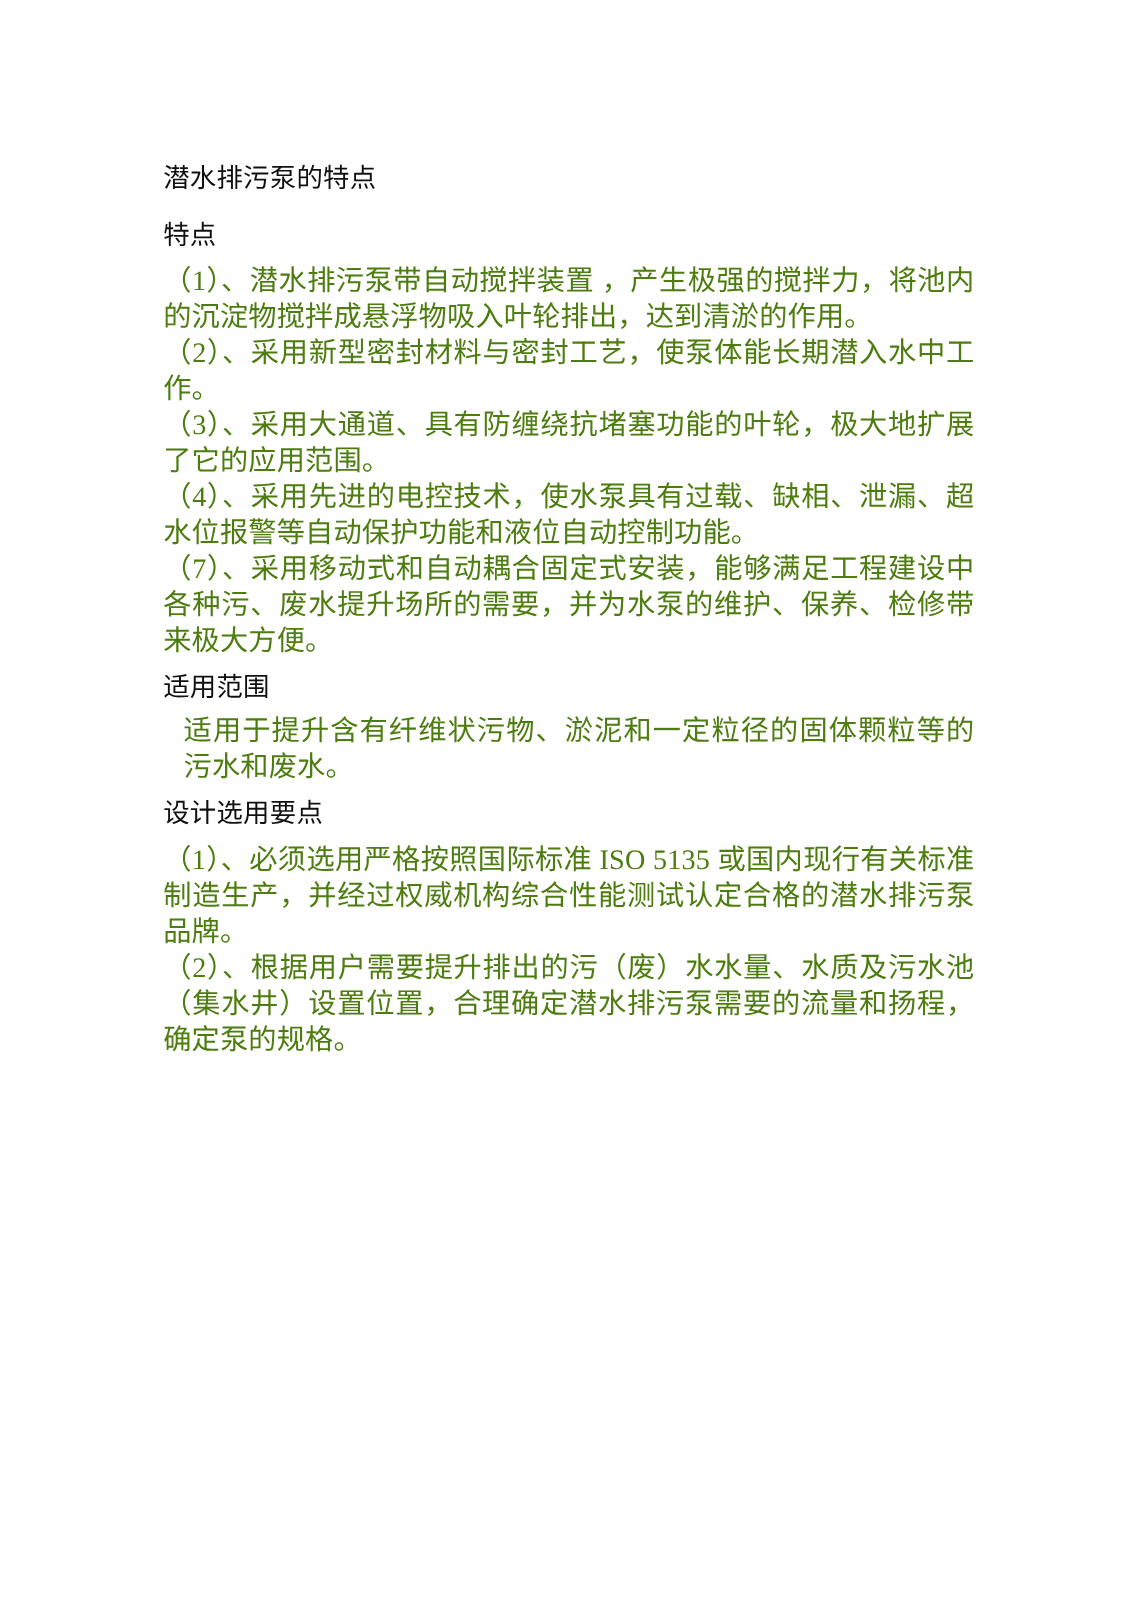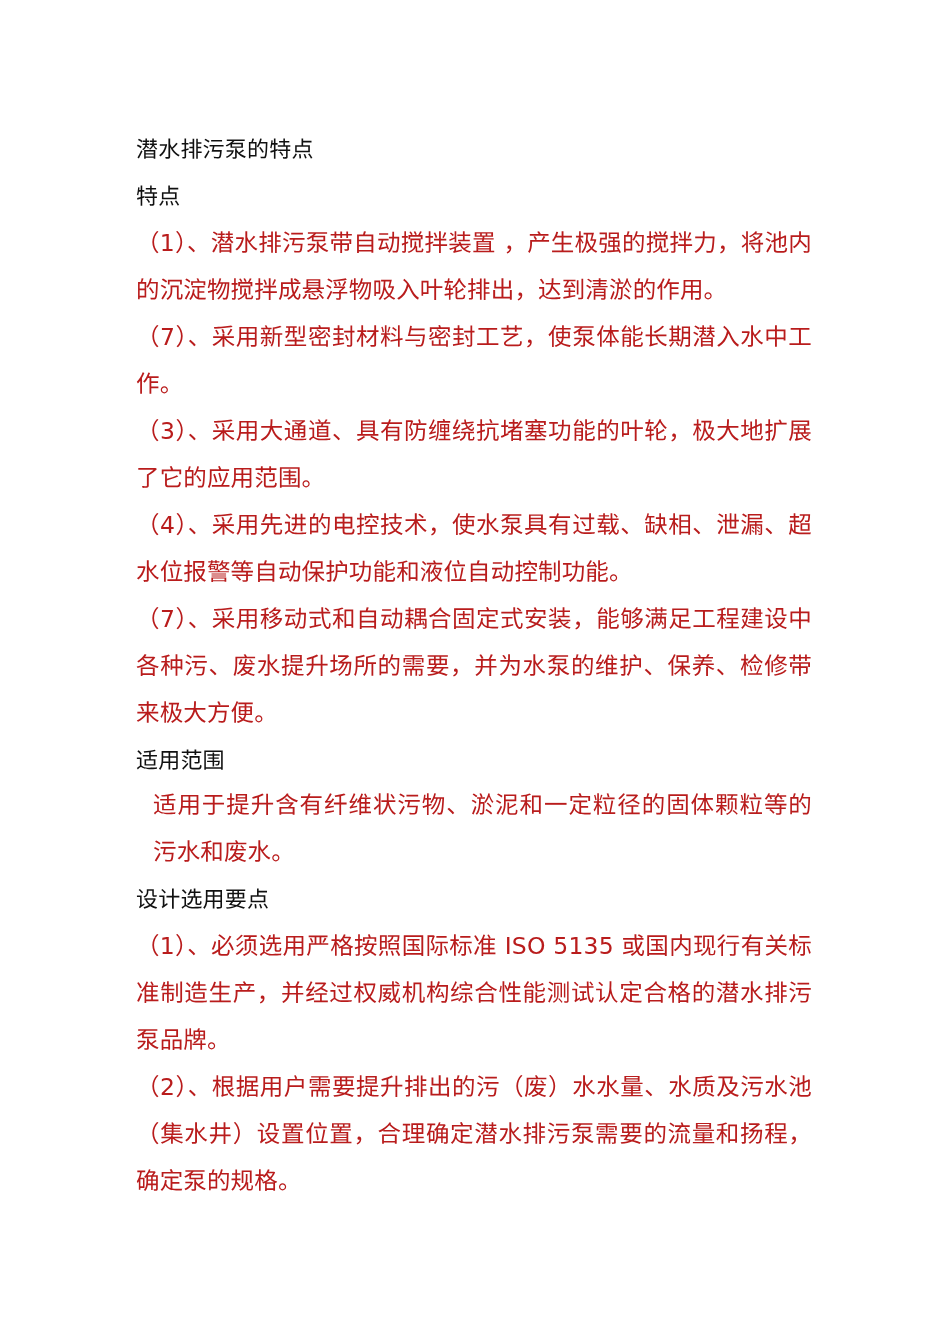--- a/index.html
+++ b/index.html
@@ -31,26 +31,27 @@
     position: absolute;
     left: 136px;
     top: 126px;
     width: 676px;
   }
 
   
   .para {
     margin: 0;
     font-size: 23.5px;
-    line-height: 47px;
+    line-height: 30px;
     text-align: justify;
     text-justify: inter-ideograph;
     letter-spacing: 0.15px;
     word-break: break-all;
-    color: #b91c1c;
+    color: #4d7c0f;
+    font-family: Liberation Serif, serif;
   }
 
   
   .heading {
     font-size: 22px;
     line-height: 47px;
     text-align: left;
     letter-spacing: 0.2px;
     color: #101010;
   }
@@ -69,21 +70,21 @@
 
 <div class="page">
   <div class="content">
 
     <div class="heading">潜水排污泵的特点</div>
 
     <div class="heading gap-std">特点</div>
 
     <p class="para">（1）、潜水排污泵带自动搅拌装置 ，产生极强的搅拌力，将池内的沉淀物搅拌成悬浮物吸入叶轮排出，达到清淤的作用。</p>
 
-    <p class="para">（7）、采用新型密封材料与密封工艺，使泵体能长期潜入水中工作。</p>
+    <p class="para">（2）、采用新型密封材料与密封工艺，使泵体能长期潜入水中工作。</p>
 
     <p class="para">（3）、采用大通道、具有防缠绕抗堵塞功能的叶轮，极大地扩展了它的应用范围。</p>
 
     <p class="para">（4）、采用先进的电控技术，使水泵具有过载、缺相、泄漏、超水位报警等自动保护功能和液位自动控制功能。</p>
 
     <p class="para">（7）、采用移动式和自动耦合固定式安装，能够满足工程建设中各种污、废水提升场所的需要，并为水泵的维护、保养、检修带来极大方便。</p>
 
     <div class="heading">适用范围</div>
 
     <p class="para tight">适用于提升含有纤维状污物、淤泥和一定粒径的固体颗粒等的污水和废水。</p>

